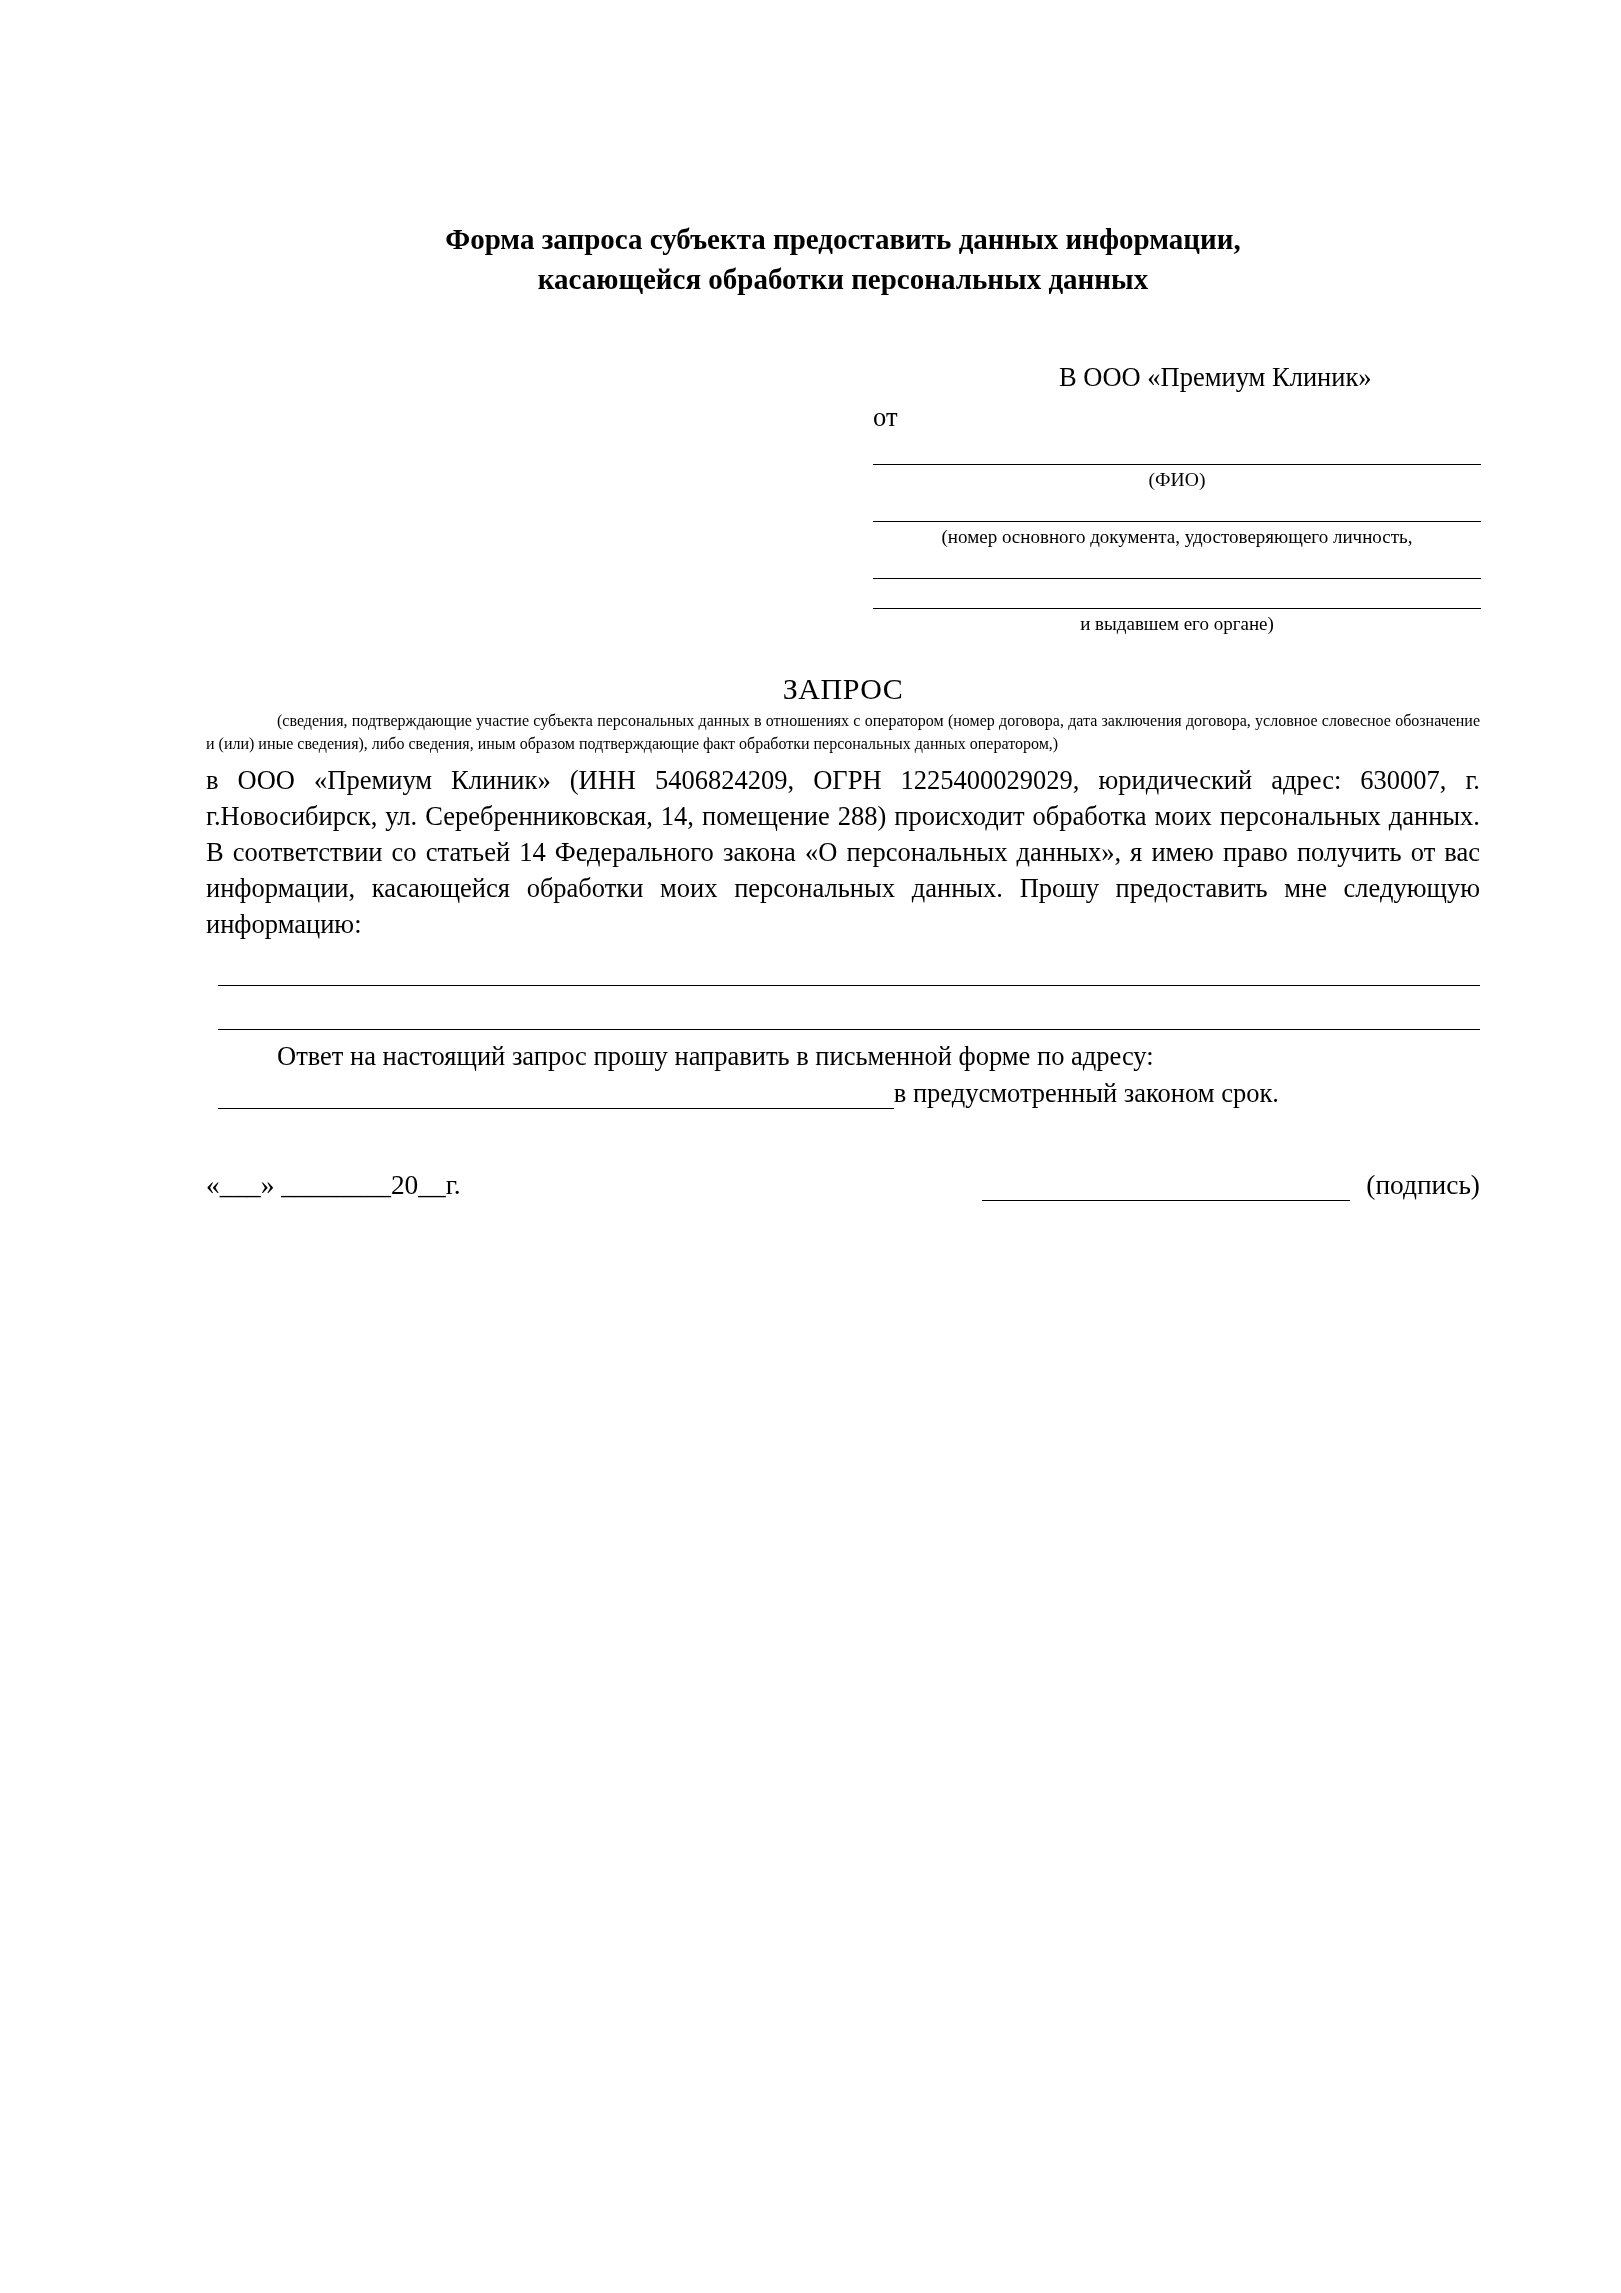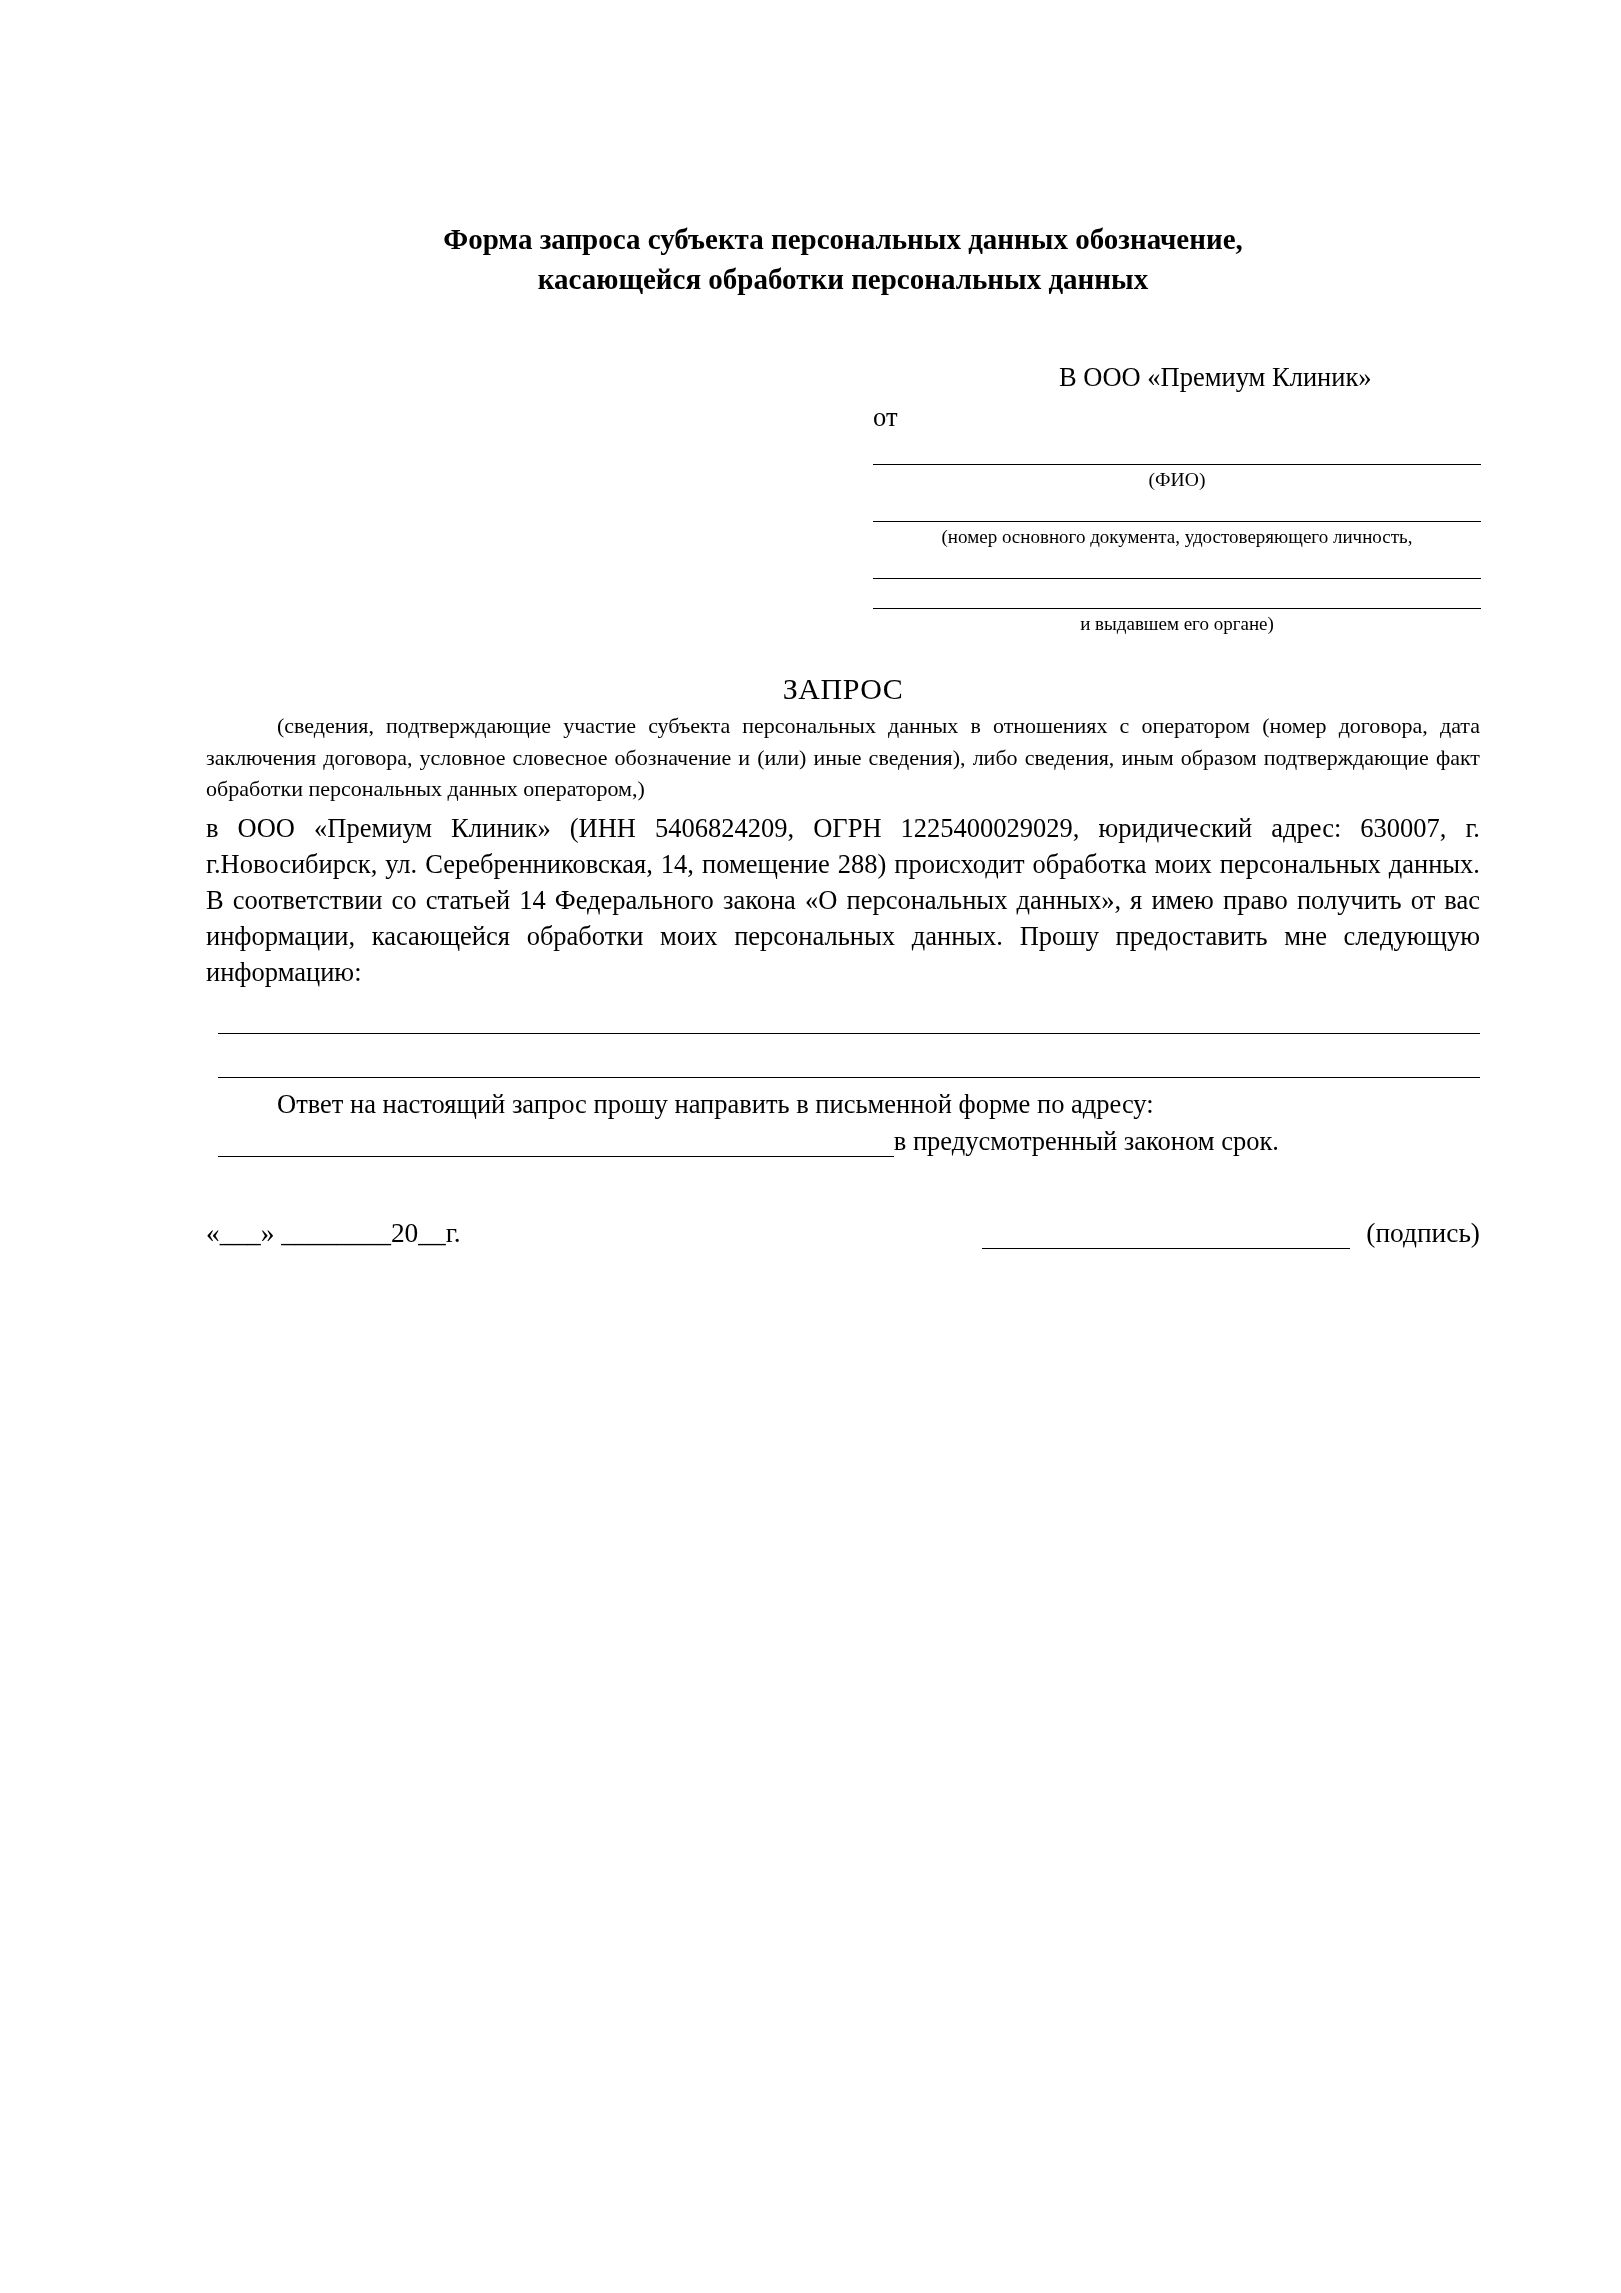--- a/index.html
+++ b/index.html
@@ -97,21 +97,21 @@
   .sootv .lbl { padding-left: 69px; white-space: nowrap; }
   .sootv .rule {
     flex: 1;
     border-bottom: 1.6px solid #000;
     height: 25.5px;
     margin-left: 9.8px;
   }
 
   
   .explain {
-    font-size: 22px;
+    font-size: 16px;
     line-height: 1.42;
     text-align: justify;
     margin-top: 3.9px;
   }
   .explain .indent { padding-left: 71px; }
 
   
   .para {
     font-size: 26.5px;
     line-height: 1.36;
@@ -172,21 +172,21 @@
   .sign-right .txt { white-space: nowrap; }
 </style>
 </head>
 <body>
 
 <div class="page">
   <div class="content">
 
 
     <div class="doc-title">
-      <span class="line1">Форма запроса субъекта персональных данных обозначение,</span>
+      <span class="line1">Форма запроса субъекта предоставить данных информации,</span>
       <span class="line2">касающейся обработки персональных данных</span>
     </div>
 
     <div class="addressee">
       <div class="to-line">В ООО «Премиум Клиник»</div>
       <div class="from-line">от</div>
     </div>
 
     <div class="fill-group">
       <div class="fill-line"></div>

